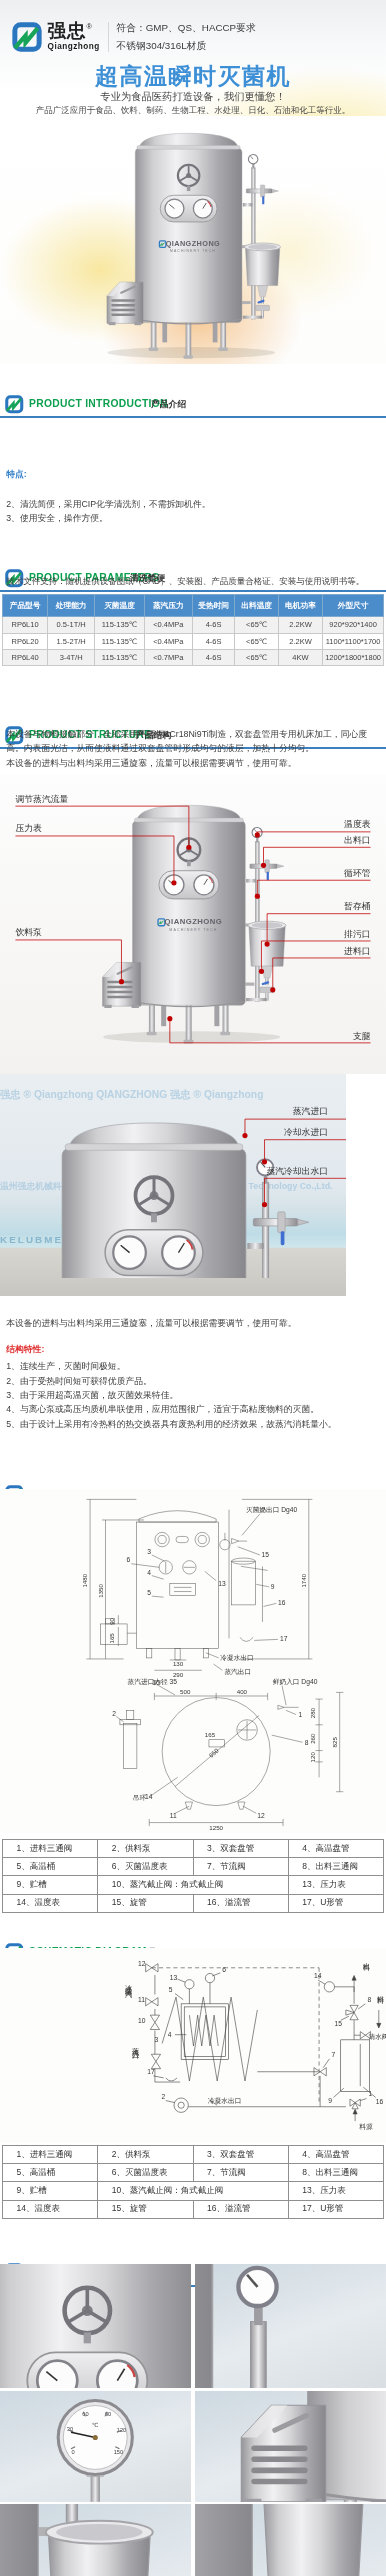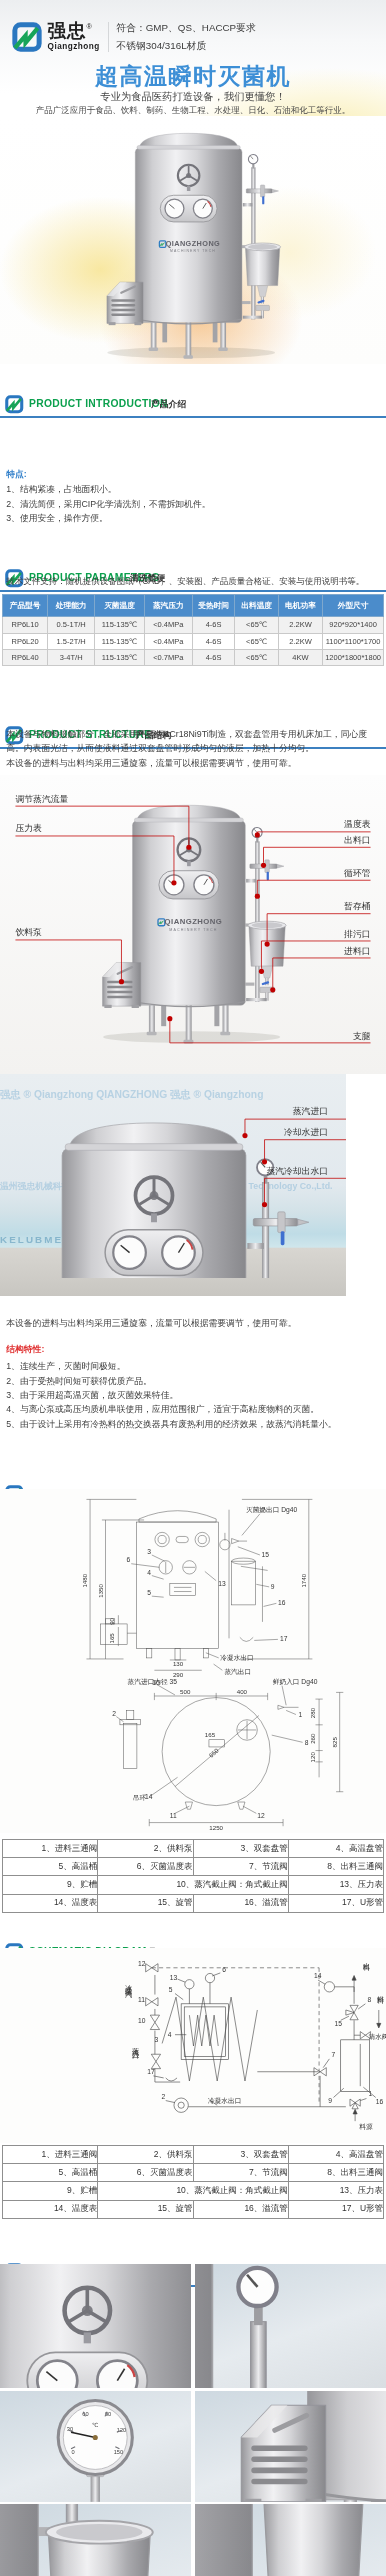--- a/index.html
+++ b/index.html
@@ -40,21 +40,21 @@
   .blue-bold{color:#2f7ec9;font-weight:bold;}
   .red-bold{color:#e03131;font-weight:bold;}
   
   .param-note{left:6.2px;top:576px;width:376px;font-size:8.5px;color:#3d3d3d;}
   table.param{position:absolute;left:2.1px;top:594px;width:382px;border-collapse:collapse;}
   table.param th{background:#4b8ccb;color:#fff;font-size:7.7px;font-weight:bold;padding:5.7px 1px;border:0.5px solid #7fa8cd;}
   table.param td{font-size:7.5px;color:#444;text-align:center;padding:3.1px 1px;border:0.5px solid #c9c9c9;}
   table.param tr.alt td{background:#f1f1f1;}
   
   table.legend{position:absolute;left:2.1px;width:382px;border-collapse:collapse;}
-  table.legend td{font-size:8.5px;color:#333;border:0.5px solid #8f8f8f;padding:2.6px 0 2.6px 13.4px;height:10.3px;background:#fff;text-align:right;}
+  table.legend td{font-size:8.5px;color:#333;border:0.5px solid #8f8f8f;padding:2.6px 0 2.6px 13.4px;height:10.3px;background:#fff;}
   
   .photo{overflow:hidden;}
   .wall-bg{background:linear-gradient(180deg,#e9eef1 0%,#e2e9ee 50%,#d3e2e8 62%,#bfdce6 72%,#cfe6ec 78%,#d8d6d1 78.5%,#c8c6c1 100%);}
   .closeup-bg{background:linear-gradient(160deg,#cdd8e0 0%,#e6ebef 55%,#d9dee2 100%);}
   .plain-bg{background:linear-gradient(180deg,#fdfdfd,#f3f2f0);}
   .wm{position:absolute;left:0;width:100%;white-space:nowrap;overflow:hidden;font-weight:bold;
       color:rgba(105,165,205,.38);pointer-events:none;}
   .wm-band{position:absolute;left:0;width:100%;white-space:nowrap;overflow:hidden;font-weight:bold;
       color:rgba(60,130,170,.45);pointer-events:none;letter-spacing:2.1px;}
   .callout{position:absolute;font-size:8.8px;color:#2f2f2f;white-space:nowrap;}
@@ -184,21 +184,20 @@
   <div class="abs sec-head" style="top:366px">
     <svg class="sec-icon" viewBox="0 0 42 42">
         <use href="#logoMark"></use>
       </svg>
     <span class="sec-en">PRODUCT INTRODUCTION</span>
     <span class="sec-cn" style="left:151px">产品介绍</span>
     <div class="sec-line"></div>
   </div>
 
   <div class="abs txt blue-bold" style="left:6.2px;top:467px">特点:</div>
-  <div class="abs txt" style="left:6.2px;top:482px;width:375px">1、结构紧凑，占地面积小。</div>
   <div class="abs txt" style="left:6.2px;top:497px;width:375px">2、清洗简便，采用CIP化学清洗剂，不需拆卸机件。</div>
   <div class="abs txt" style="left:6.2px;top:511px;width:375px">3、使用安全，操作方便。</div>
 
   <div class="abs sec-head" style="top:540px">
     <svg class="sec-icon" viewBox="0 0 42 42">
         <use href="#logoMark"></use>
       </svg>
     <span class="sec-en">PRODUCT PARAMETERS</span>
     <span class="sec-cn" style="left:130px">清洗简便</span>
     <div class="sec-line"></div>

